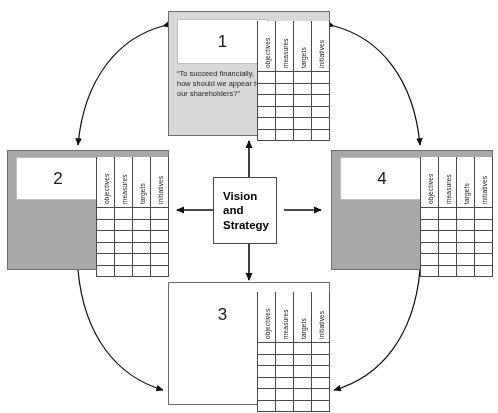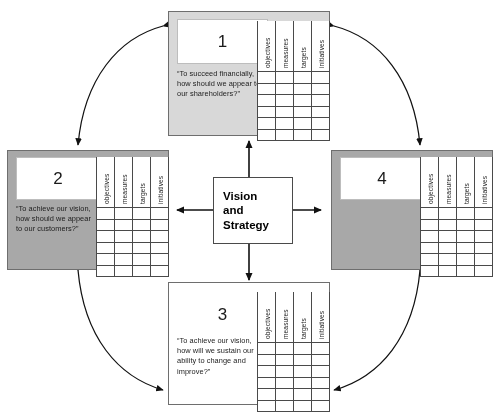--- a/index.html
+++ b/index.html
@@ -209,21 +209,20 @@
           </div>
         </div>
     </div>
   </div>
 
   <div class="card shade-mid" style="left:7px; top:150px; width:162px; height:120px;">
     <div class="card-inner">
       <div class="num-plate" style="left:8px; top:6px; width:82px; height:41px;">
         <span>2</span>
       </div>
-      <div class="question" style="left:8px; top:53px; width:82px;">“To achieve our vision, how should we appear to our customers?”</div>
       <div class="grid" style="left:88px; top:6px;">
           <div class="grid-col" style="width: 17px;">
             <div class="col-head" style="height: 50px;">
               <span>objectives</span>
             </div>
             <div class="grid-cell" style="height: 10.5px;"></div>
             <div class="grid-cell" style="height: 10.5px;"></div>
             <div class="grid-cell" style="height: 10.5px;"></div>
             <div class="grid-cell" style="height: 10.5px;"></div>
             <div class="grid-cell" style="height: 10.5px;"></div>
@@ -318,21 +317,20 @@
           </div>
         </div>
     </div>
   </div>
 
   <div class="card shade-white" style="left:168px; top:282px; width:162px; height:123px;">
     <div class="card-inner">
       <div class="num-plate" style="left:8px; top:10px; width:89px; height:40px;">
         <span>3</span>
       </div>
-      <div class="question" style="left:8px; top:53px; width:86px;">“To achieve our vision, how will we sustain our ability to change and improve?”</div>
       <div class="grid" style="left:88px; top:9px;">
           <div class="grid-col" style="width: 17px;">
             <div class="col-head" style="height: 50px;">
               <span>objectives</span>
             </div>
             <div class="grid-cell" style="height: 10.5px;"></div>
             <div class="grid-cell" style="height: 10.5px;"></div>
             <div class="grid-cell" style="height: 10.5px;"></div>
             <div class="grid-cell" style="height: 10.5px;"></div>
             <div class="grid-cell" style="height: 10.5px;"></div>
@@ -368,19 +366,19 @@
             <div class="grid-cell" style="height: 10.5px;"></div>
             <div class="grid-cell" style="height: 10.5px;"></div>
             <div class="grid-cell" style="height: 10.5px;"></div>
             <div class="grid-cell" style="height: 10.5px;"></div>
             <div class="grid-cell" style="height: 10.5px;"></div>
           </div>
         </div>
     </div>
   </div>
 
-  <div id="vision-box" style="left:213px; top:177px; width:80px; height:67px;">
+  <div id="vision-box" style="left:213px; top:177px; width:64px; height:67px;">
     <div>Vision</div>
     <div>and</div>
     <div>Strategy</div>
   </div>
 
 </div>
 
 </body></html>

